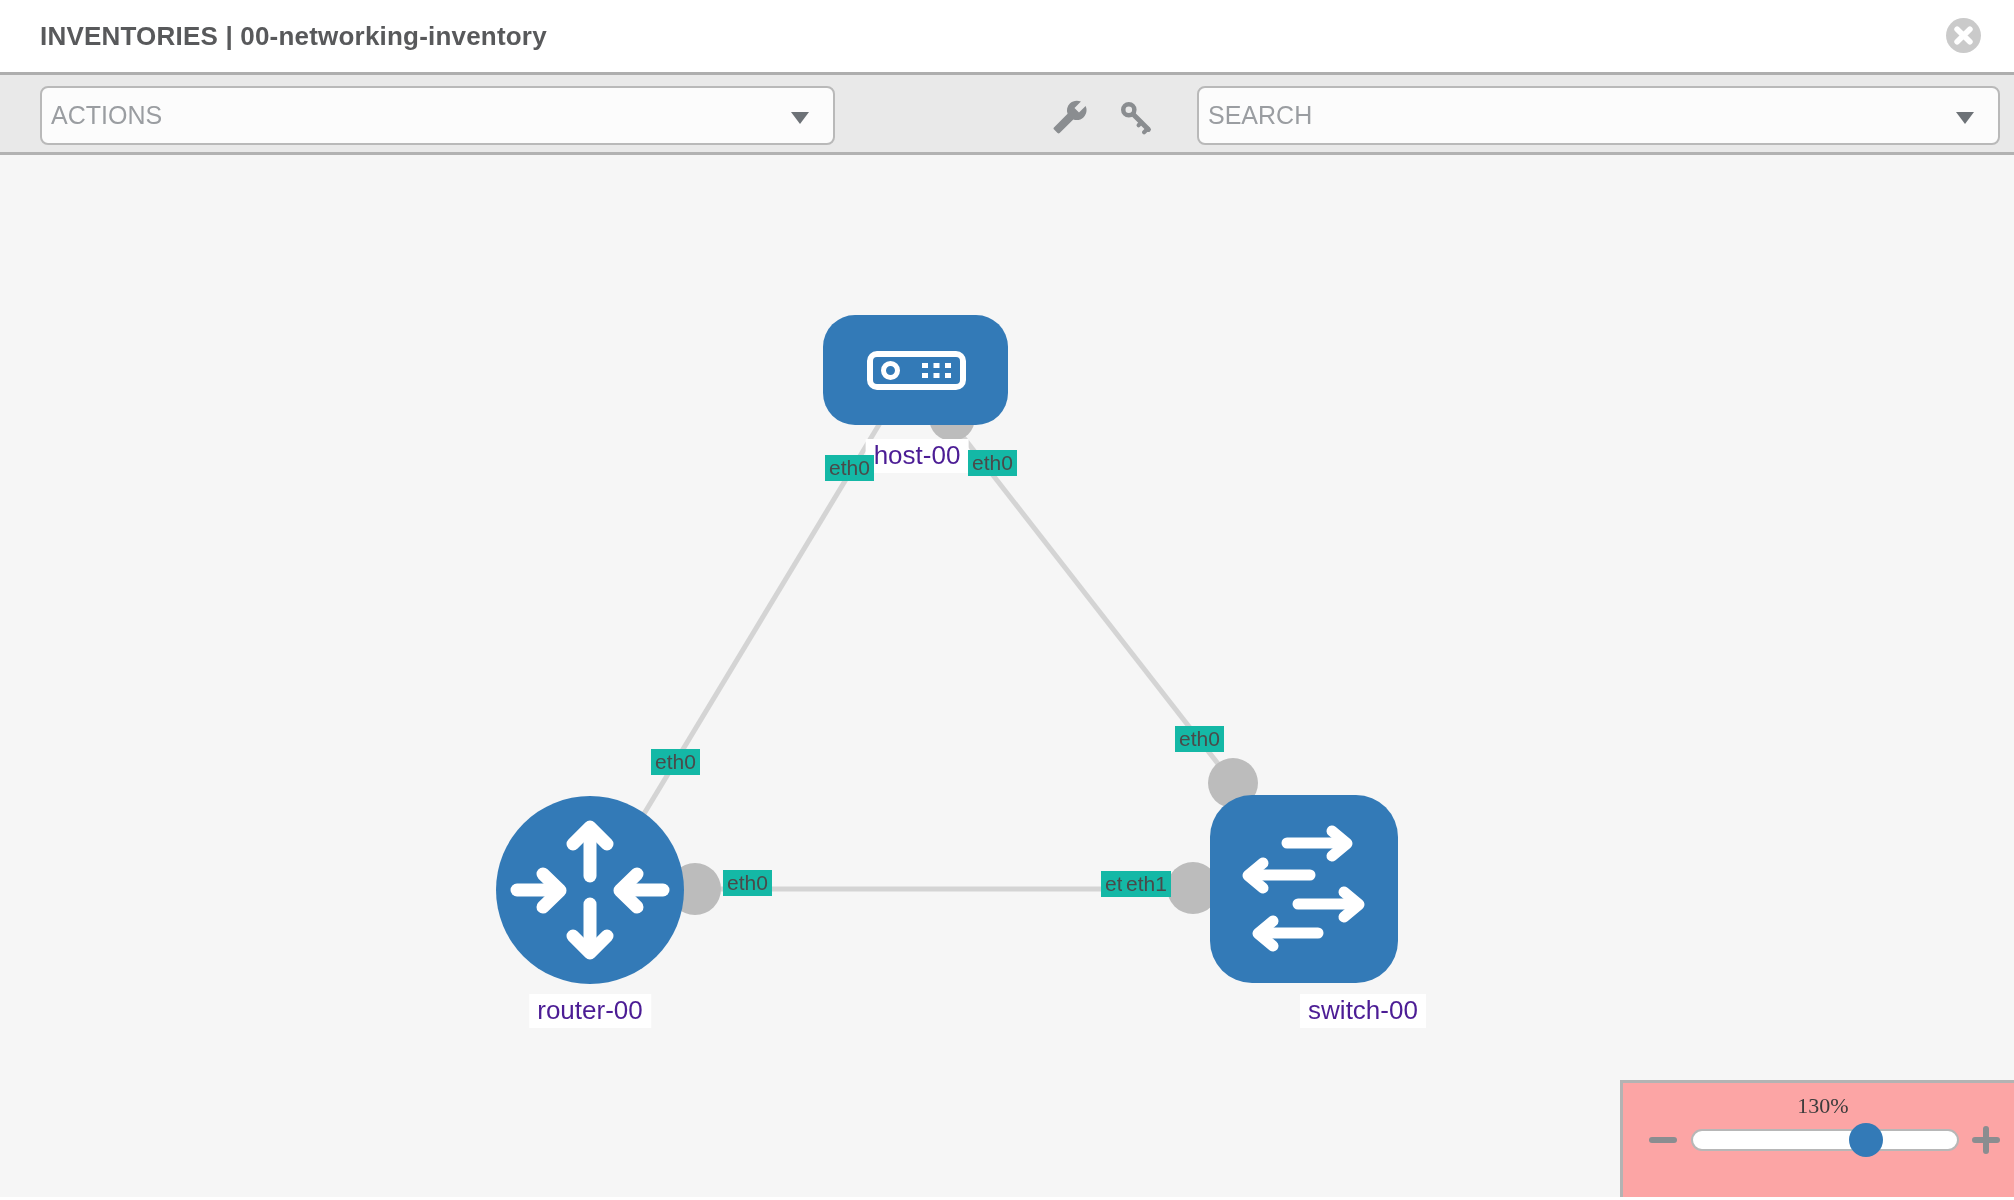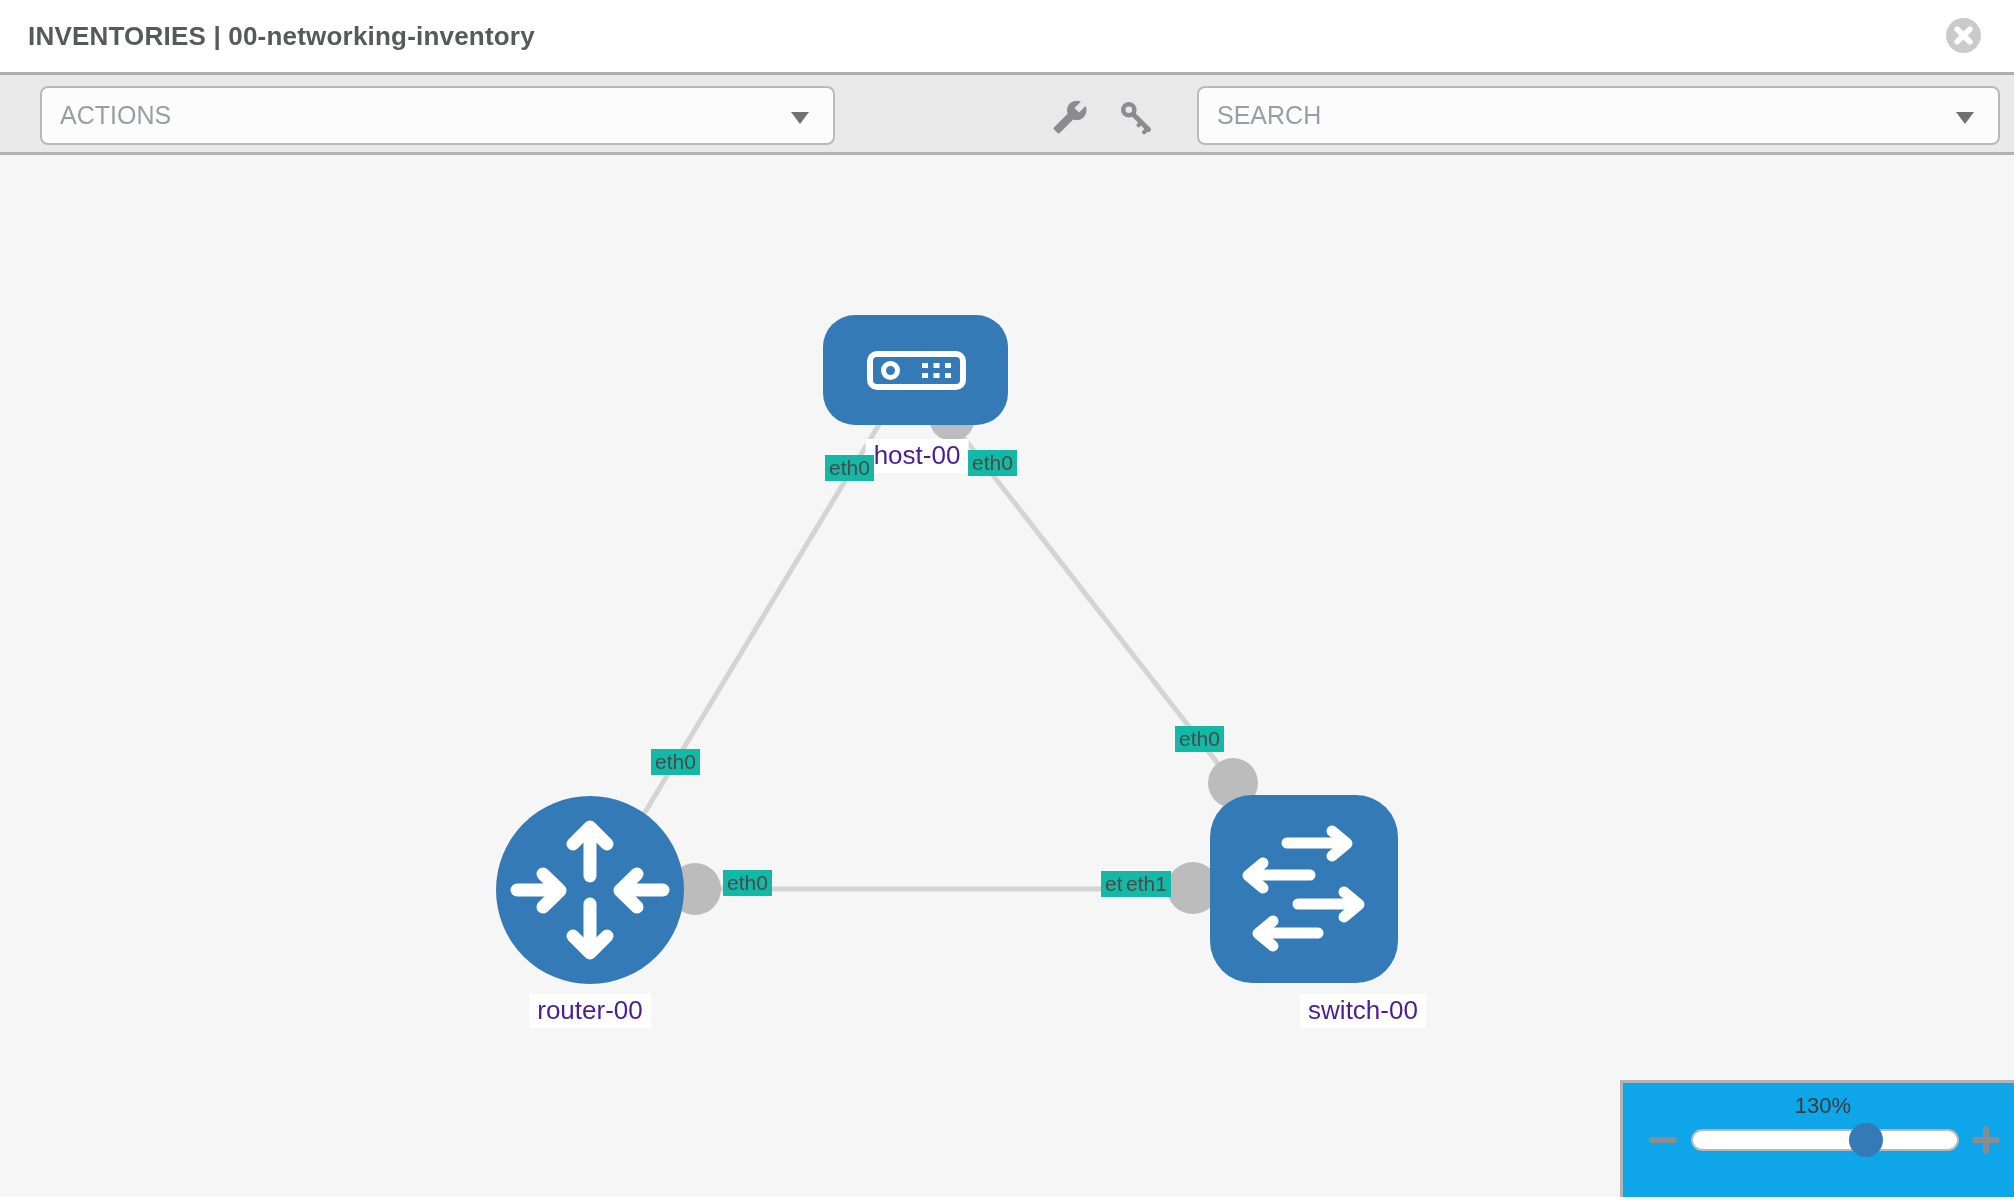--- a/index.html
+++ b/index.html
@@ -2,27 +2,27 @@
 <html><head>
 <meta charset="utf-8">
 <style>
   * { box-sizing: border-box; margin: 0; padding: 0; }
   html, body { width: 2014px; height: 1200px; overflow: hidden; }
   body { font-family: "Liberation Sans", sans-serif; background: #ffffff; }
   .app { position: relative; width: 2014px; height: 1200px; background: #ffffff; }
 
   
   .header { position: relative; height: 72px; background: #ffffff; display: flex; align-items: center; }
-  .page-title { margin-left: 28px; font-size: 26px; font-weight: bold; color: #58595b; letter-spacing: 0.2px; }
+  .page-title { margin-left: 40px; font-size: 26px; font-weight: bold; color: #58595b; letter-spacing: 0.2px; }
   .close-btn { position: absolute; right: 32px; top: 17px; width: 37px; height: 37px; border: none; background: transparent; cursor: pointer; padding: 0; }
 
   
   .toolbar { position: relative; height: 83px; background: #e9e9e9; border-top: 3px solid #aeaeae; border-bottom: 3px solid #b2b2b2; }
   .select-box { position: absolute; top: 11px; height: 59px; background: #fcfcfc; border: 2px solid #b9b9b9; border-radius: 8px; display: flex; align-items: center; cursor: pointer; }
-  .select-box .box-label { padding-left: 18px; font-size: 25px; color: #9a9da1; }
+  .select-box .box-label { padding-left: 9px; font-size: 25px; color: #9a9da1; }
   .caret { position: absolute; right: 24px; top: 24px; width: 0; height: 0; border-left: 9px solid transparent; border-right: 9px solid transparent; border-top: 12px solid #6d7277; }
   .actions-box { left: 40px; width: 795px; }
   .search-box { left: 1197px; width: 803px; }
   .tool-btn { position: absolute; top: 24px; width: 36px; height: 36px; background: transparent; border: none; cursor: pointer; padding: 0; }
   .tool-btn.wrench { left: 1052px; }
   .tool-btn.key { left: 1118px; }
 
   
   .canvas { position: relative; width: 2014px; height: 1042px; background: #f6f6f6; overflow: hidden; }
   .link-layer { position: absolute; left: 0; top: 0; pointer-events: none; }
@@ -42,21 +42,21 @@
   .eth-label { position: absolute; background: #14b8a6; color: #4a4a4a; font-size: 21px; padding: 1px 4px; line-height: 1.15; white-space: nowrap; }
   .eth-a-host   { left: 825px; top: 300px; }
   .eth-b-host   { left: 968px; top: 295px; }
   .eth-a-router { left: 651px; top: 594px; }
   .eth-b-switch { left: 1175px; top: 571px; }
   .eth-c-router { left: 723px; top: 715px; }
   .eth-c-switch-under { left: 1101px; top: 716px; }
   .eth-c-switch-over  { left: 1122px; top: 716px; }
 
   
-  .zoom-panel { position: absolute; left: 1620px; top: 925px; width: 394px; height: 117px; background: #0ea5e9; border-top: 3px solid #b3b3b3; border-left: 3px solid #b3b3b3; }
+  .zoom-panel { position: absolute; left: 1620px; top: 925px; width: 394px; height: 117px; background: #fca5a5; border-top: 3px solid #b3b3b3; border-left: 3px solid #b3b3b3; font-family: Liberation Serif, serif; }
   .zoom-level { margin: 10px 0 0 66px; width: 268px; text-align: center; font-size: 22px; color: #3c3c3c; }
   .zoom-row { display: flex; align-items: center; margin-top: 7px; padding-left: 26px; }
   .zoom-minus, .zoom-plus { background: transparent; border: none; padding: 0; cursor: pointer; width: 28px; height: 28px; }
   .slider-track { position: relative; width: 268px; height: 22px; margin: 0 13px 0 14px; background: #ffffff; border: 2px solid #b7b7b7; border-radius: 12px; cursor: pointer; }
   .slider-thumb { position: absolute; left: 156px; top: -8px; width: 34px; height: 34px; border-radius: 50%; background: #337ab7; cursor: grab; }
 </style>
 </head>
 <body>
 
 <div class="app">

